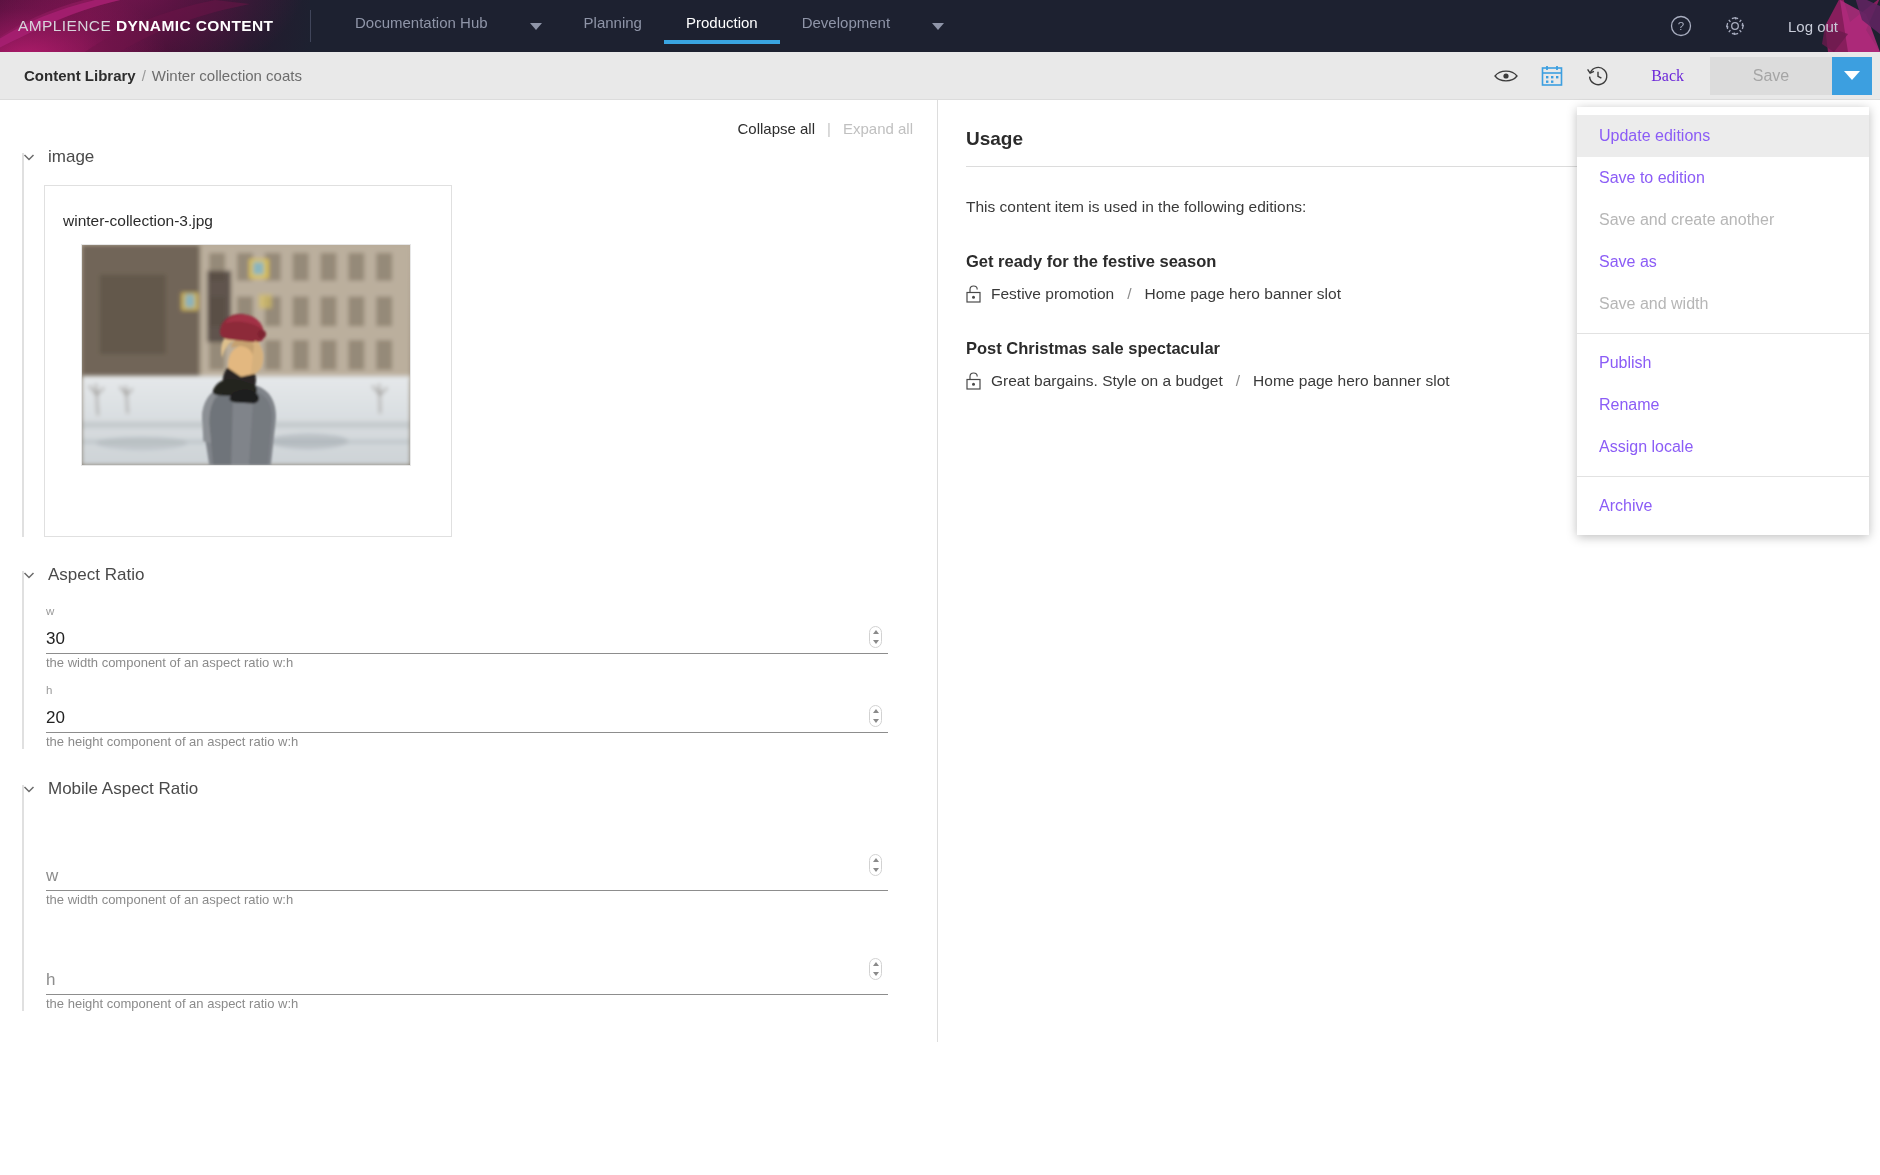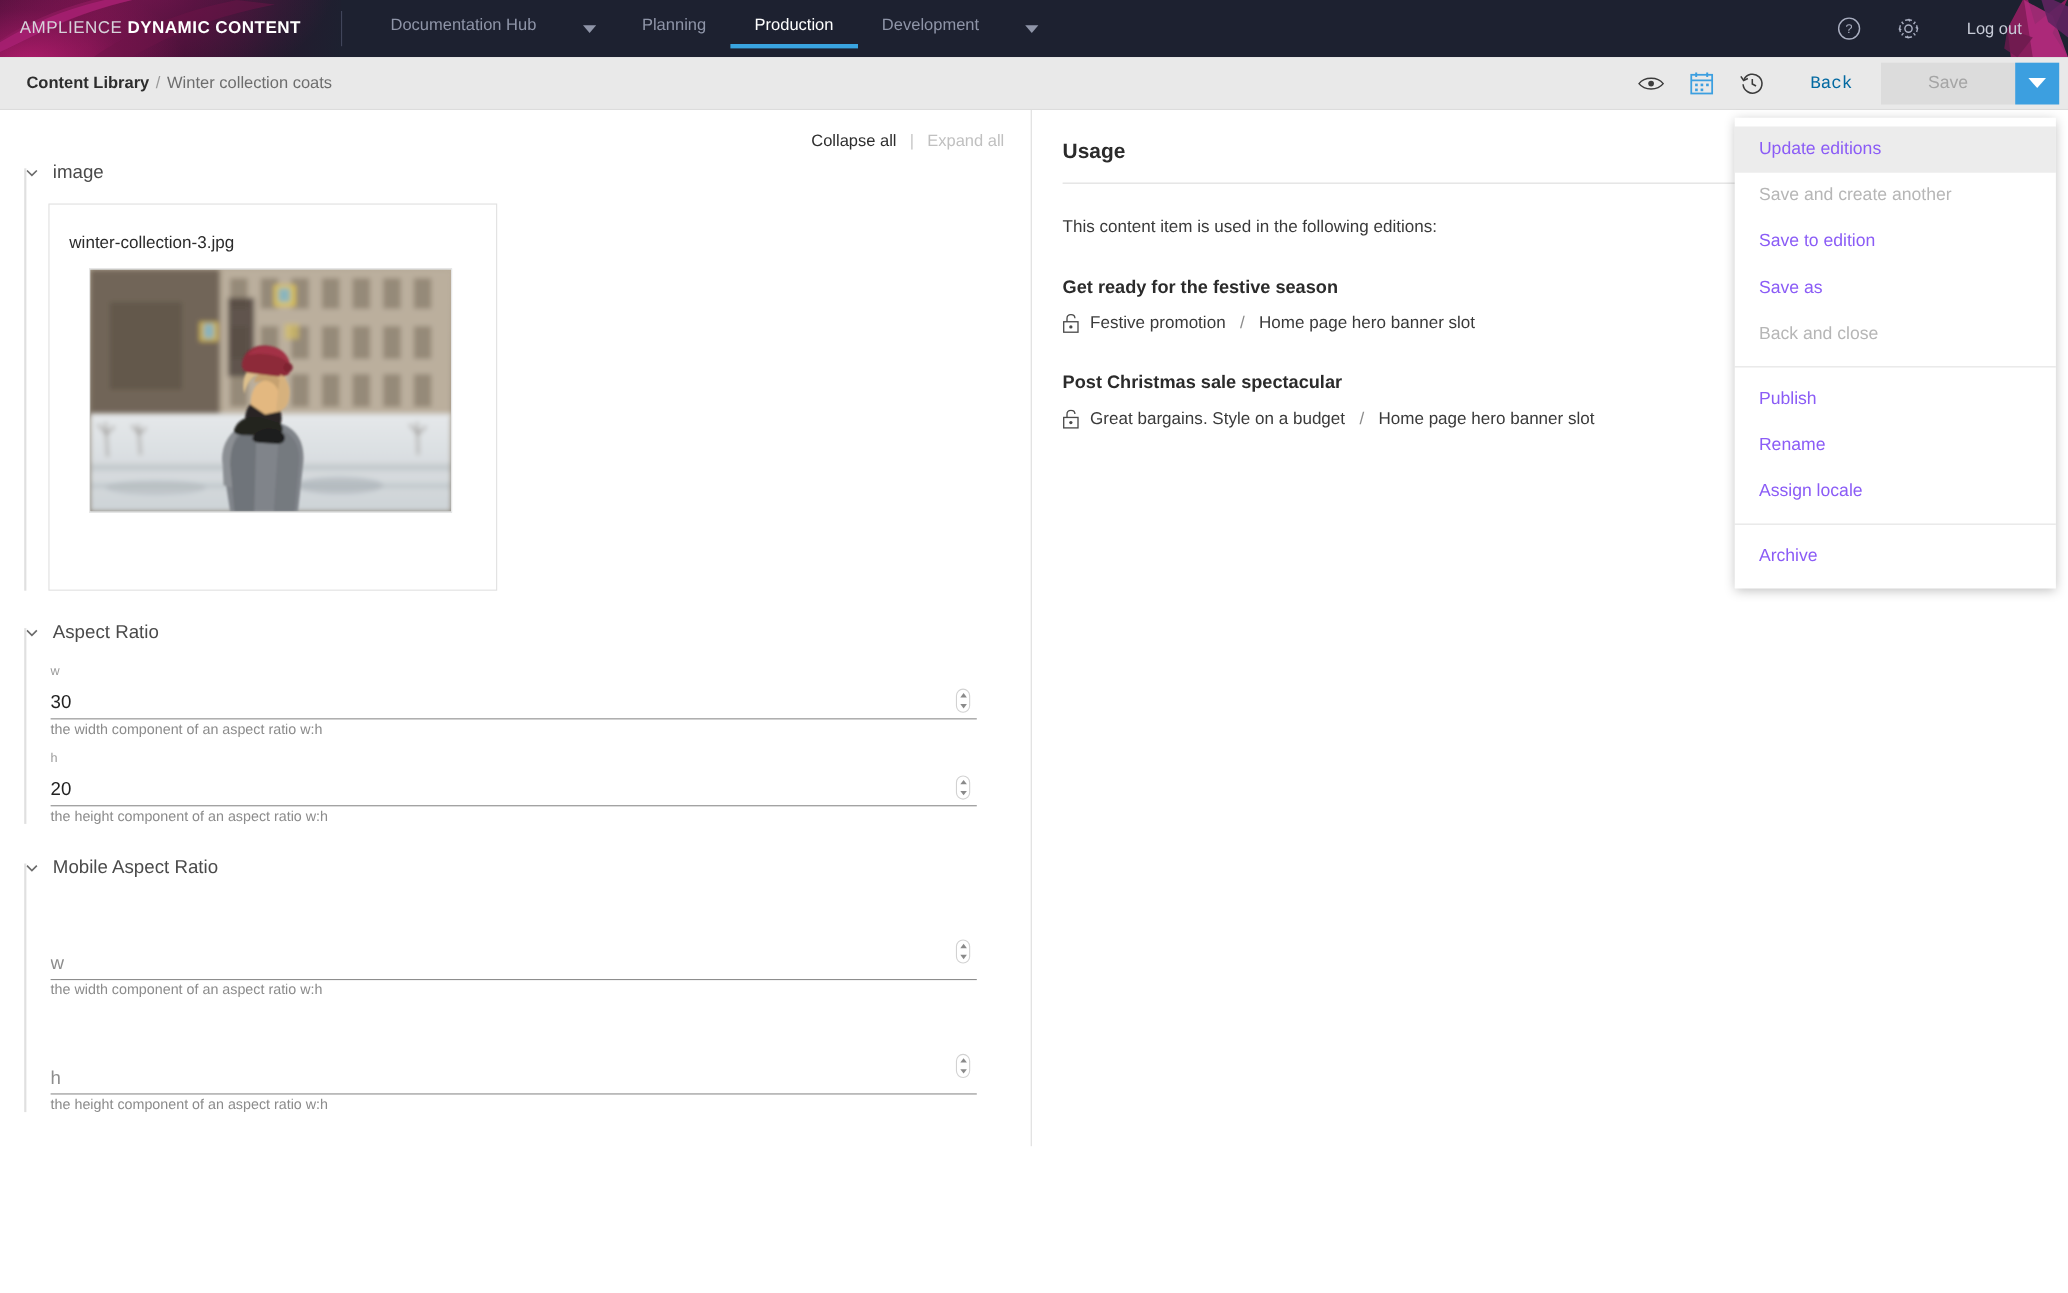--- a/index.html
+++ b/index.html
@@ -105,23 +105,23 @@
 
   .subbar-right {
     margin-left: auto; display: flex; align-items: center; height: 48px;
   }
   .tool-ico {
     width: 46px; height: 48px;
     display: flex; align-items: center; justify-content: center;
     cursor: pointer;
   }
   .back-btn {
-    font-size: 16px; color: #0369a1; padding: 0 26px 0 30px;
+    font-size: 16px; color: #6d28d9; padding: 0 26px 0 30px;
     cursor: pointer; background: none; border: none;
-    font-family: Liberation Mono, monospace;
+    font-family: Liberation Serif, serif;
   }
   .save-btn {
     width: 122px; height: 38px;
     background: #dcdcdc; color: #a5a5a5;
     border: none; font-size: 16px;
     font-family: "Liberation Sans", sans-serif;
     cursor: default;
   }
   .save-caret-btn {
     width: 40px; height: 38px; background: #3c9fe0;
@@ -565,23 +565,23 @@
         <span>Great bargains. Style on a budget</span>
         <span class="slot-sep">/</span>
         <span>Home page hero banner slot</span>
       </div>
     </div>
   </div>
 </div>
 
 <div class="dropmenu">
   <div class="menu-item hovered">Update editions</div>
+  <div class="menu-item">Save to edition</div>
   <div class="menu-item disabled">Save and create another</div>
-  <div class="menu-item">Save to edition</div>
   <div class="menu-item">Save as</div>
-  <div class="menu-item disabled">Back and close</div>
+  <div class="menu-item disabled">Save and width</div>
   <div class="menu-sep"></div>
   <div class="menu-item">Publish</div>
   <div class="menu-item">Rename</div>
   <div class="menu-item">Assign locale</div>
   <div class="menu-sep"></div>
   <div class="menu-item">Archive</div>
 </div>
 
 </body></html>

